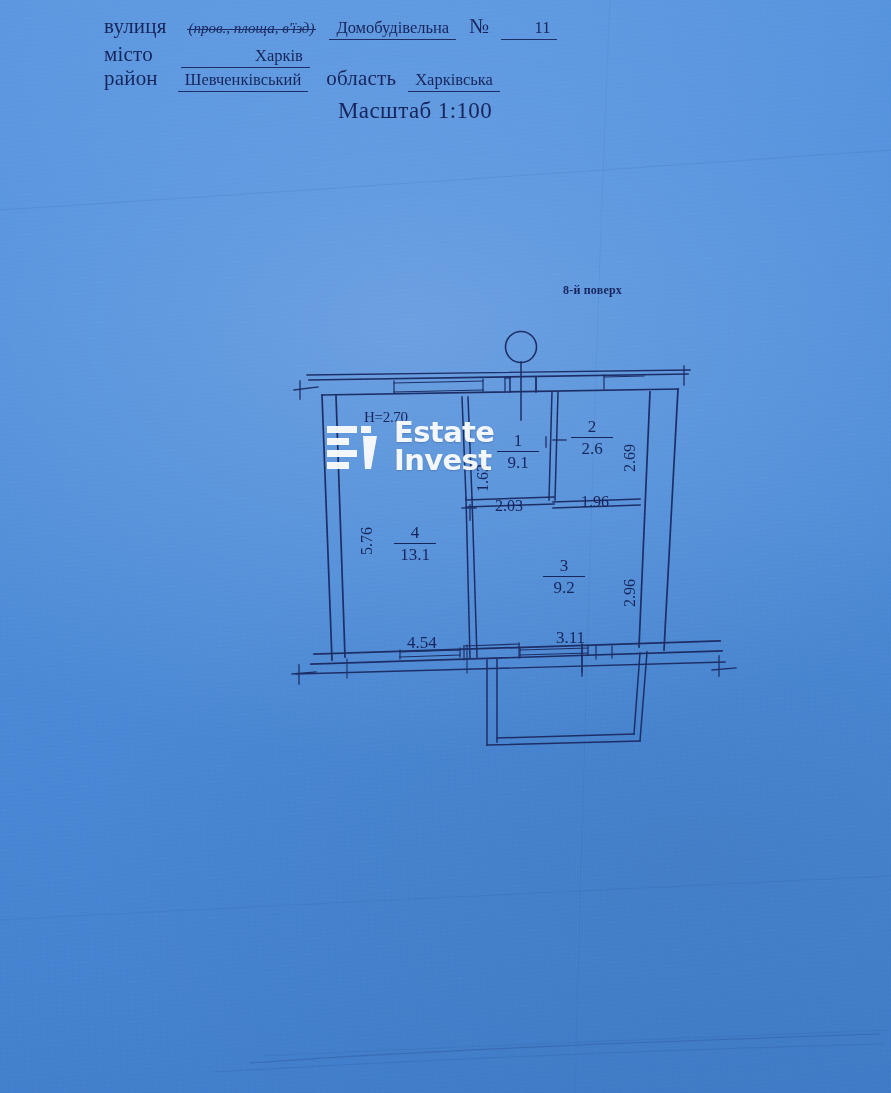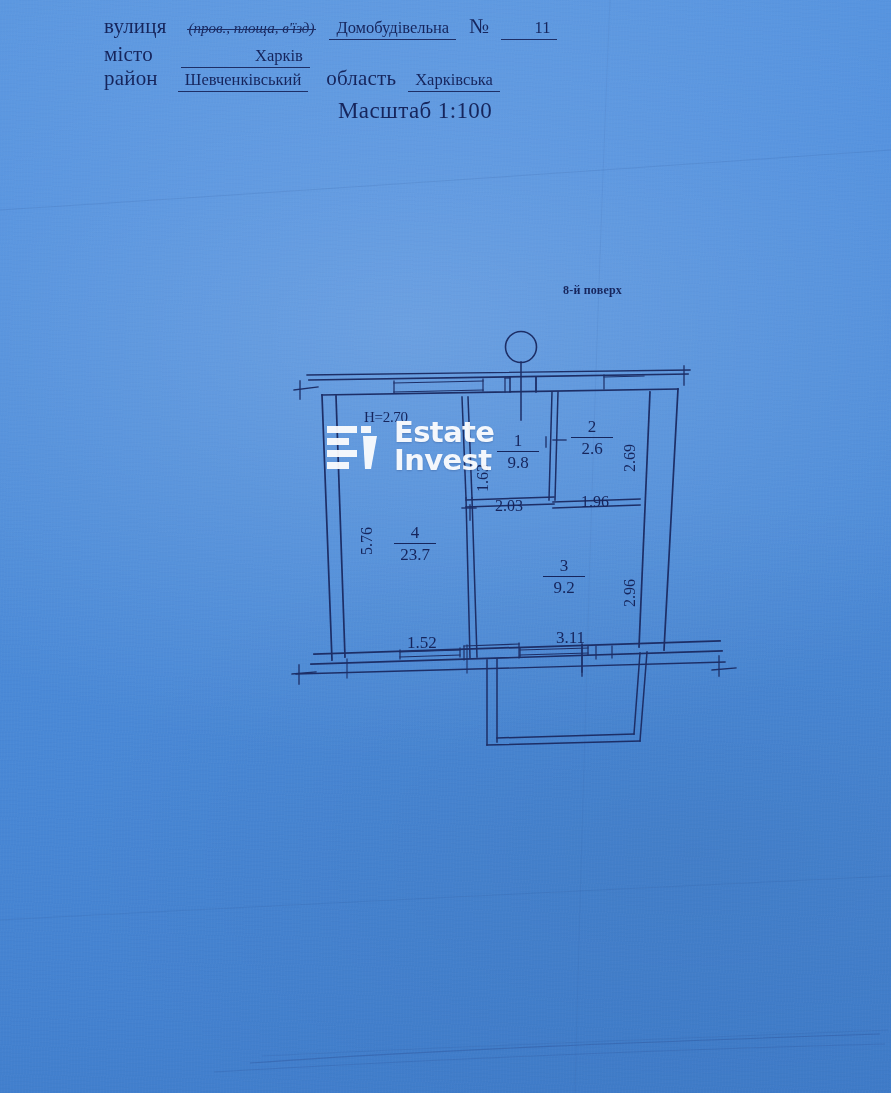--- a/index.html
+++ b/index.html
@@ -253,47 +253,47 @@
 
   </g>
 </svg>
 
 <div class="dimtxt vert" style="left:358px;top:555px;">5.76</div>
 <div class="dimtxt vert" style="left:474px;top:492px;">1.63</div>
 <div class="dimtxt vert" style="left:621px;top:472px;">2.69</div>
 <div class="dimtxt vert" style="left:621px;top:607px;">2.96</div>
 <div class="dimtxt" style="left:495px;top:497px;">2.03</div>
 <div class="dimtxt" style="left:581px;top:493px;">1.96</div>
-<div class="dimtxt" style="left:407px;top:633px;font-size:17px;">1.52</div>
+<div class="dimtxt" style="left:407px;top:633px;font-size:17px;">4.54</div>
 <div class="dimtxt" style="left:556px;top:628px;font-size:17px;text-align:center;">3.11</div>
 
 <div id="h-note">H=2.70</div>
 
 <div class="roomlbl" style="left:488px;top:432px;">
   <div class="num">1</div>
   <div class="hr"></div>
-  <div class="area">9.8</div>
+  <div class="area">9.1</div>
 </div>
 
 <div class="roomlbl" style="left:562px;top:418px;">
   <div class="num">2</div>
   <div class="hr"></div>
   <div class="area">2.6</div>
 </div>
 
 <div class="roomlbl" style="left:534px;top:557px;">
   <div class="num">3</div>
   <div class="hr"></div>
   <div class="area">9.2</div>
 </div>
 
 <div class="roomlbl" style="left:385px;top:524px;">
   <div class="num">4</div>
   <div class="hr"></div>
-  <div class="area">23.7</div>
+  <div class="area">13.1</div>
 </div>
 
 <div id="watermark">
   <svg id="wm-mark" viewBox="0 0 58 50">
     <g fill="#ffffff">
       <rect x="0" y="2" width="30" height="7"></rect>
       <rect x="0" y="14" width="22" height="7"></rect>
       <rect x="0" y="26" width="30" height="7"></rect>
       <rect x="0" y="38" width="22" height="7"></rect>
       <rect x="34" y="2" width="10" height="7"></rect>

